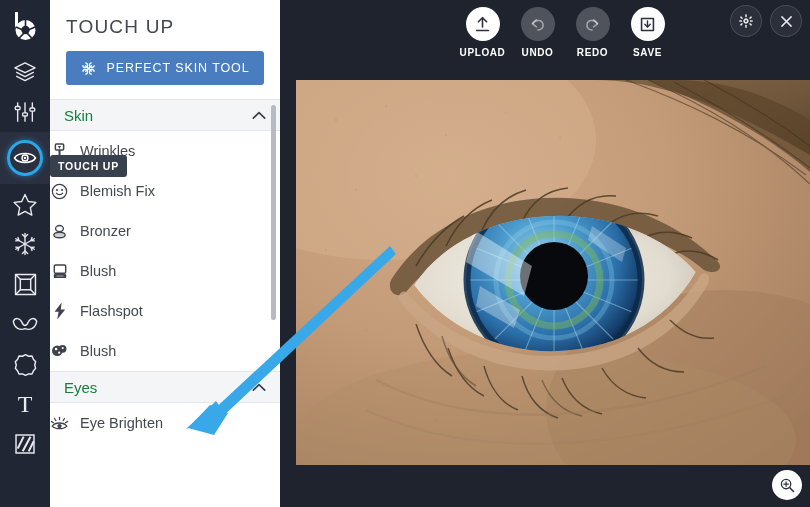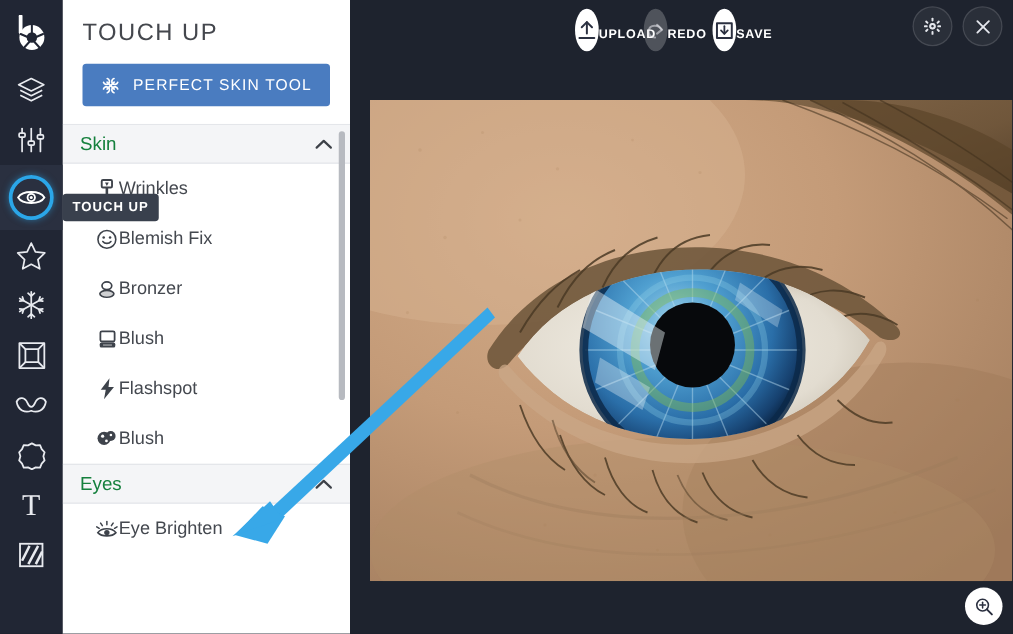--- a/index.html
+++ b/index.html
@@ -59,22 +59,22 @@
   .section-head {
     height:32px; background:#f4f5f7;
     border-top:1px solid #e4e6ea; border-bottom:1px solid #e4e6ea;
     display:flex; align-items:center; justify-content:space-between;
     padding:0 14px 0 14px;
   }
   .section-head .label { font-size:15px; color:#15803d; }
   .chev { width:14px; height:9px; }
 
   .row {
-    height:40px; display:flex; align-items:center; gap:0;
-    padding-left:26px; cursor:pointer;
+    height:40px; display:flex; align-items:center; gap:11px;
+    cursor:pointer;
   }
   .row .ico { width:19px; display:flex; align-items:center; justify-content:center; }
   .row .txt { font-size:14.5px; color:#44484f; }
 
   .sb-track {
     position:absolute; right:4px; top:6px; width:5px; height:215px;
     background:#b7bac0; border-radius:3px;
   }
 
   
@@ -87,21 +87,21 @@
   }
 
   
   .canvas { position:absolute; left:280px; top:0; right:0; bottom:0; background:#1e232e; z-index:5; }
   .photo { position:absolute; left:16px; top:80px; right:0; height:385px; overflow:hidden; }
   .photo svg { display:block; width:100%; height:100%; }
 
   
   .toolbar { position:absolute; left:280px; top:0; right:0; height:72px; z-index:40; }
   .tb-group { position:absolute; left:180px; top:7px; display:flex; gap:10px; }
-  .tb-item { width:45px; display:flex; flex-direction:row; align-items:center; cursor:pointer; }
+  .tb-item { width:45px; display:flex; flex-direction:column; align-items:center; cursor:pointer; }
   .tb-circle {
     width:34px; height:34px; border-radius:50%;
     background:#ffffff; display:flex; align-items:center; justify-content:center;
   }
   .tb-circle.dim { background:rgba(255,255,255,.22); }
   .tb-label { margin-top:6px; font-size:10px; color:#fff; letter-spacing:.6px; font-weight:bold; }
   .tb-right { position:absolute; right:8px; top:5px; display:flex; gap:8px; }
   .circ-btn {
     width:32px; height:32px; border-radius:50%;
     background:rgba(255,255,255,.055); border:1px solid rgba(255,255,255,.13);
@@ -285,20 +285,29 @@
         <div class="tb-circle">
           <svg width="19" height="19" viewBox="0 0 24 24">
             <line x1="12" y1="3.5" x2="12" y2="15" stroke="#2b3040" stroke-width="2" stroke-linecap="round"></line>
             <polyline points="6.8,8.6 12,3.4 17.2,8.6" fill="none" stroke="#2b3040" stroke-width="2" stroke-linecap="round" stroke-linejoin="round"></polyline>
             <line x1="4.5" y1="19.5" x2="19.5" y2="19.5" stroke="#2b3040" stroke-width="2" stroke-linecap="round"></line>
           </svg>
         </div>
         <div class="tb-label">UPLOAD</div>
       </div>
 
+      <div class="tb-item">
+        <div class="tb-circle dim">
+          <svg width="19" height="19" viewBox="0 0 24 24">
+            <path d="M6 11 C 9 5.5, 18 5.5, 19 12 C 19.6 16, 16.5 19, 12.5 19" fill="none" stroke="#e9eaee" stroke-width="2" stroke-linecap="round" opacity=".55"></path>
+            <polyline points="10.5,6 5.4,11 10.6,15" fill="none" stroke="#e9eaee" stroke-width="2" stroke-linecap="round" stroke-linejoin="round" opacity=".55"></polyline>
+          </svg>
+        </div>
+        <div class="tb-label">UNDO</div>
+      </div>
 
       <div class="tb-item">
         <div class="tb-circle dim">
           <svg width="19" height="19" viewBox="0 0 24 24">
             <path d="M18 11 C 15 5.5, 6 5.5, 5 12 C 4.4 16, 7.5 19, 11.5 19" fill="none" stroke="#e9eaee" stroke-width="2" stroke-linecap="round" opacity=".55"></path>
             <polyline points="13.5,6 18.6,11 13.4,15" fill="none" stroke="#e9eaee" stroke-width="2" stroke-linecap="round" stroke-linejoin="round" opacity=".55"></polyline>
           </svg>
         </div>
         <div class="tb-label">REDO</div>
       </div>

